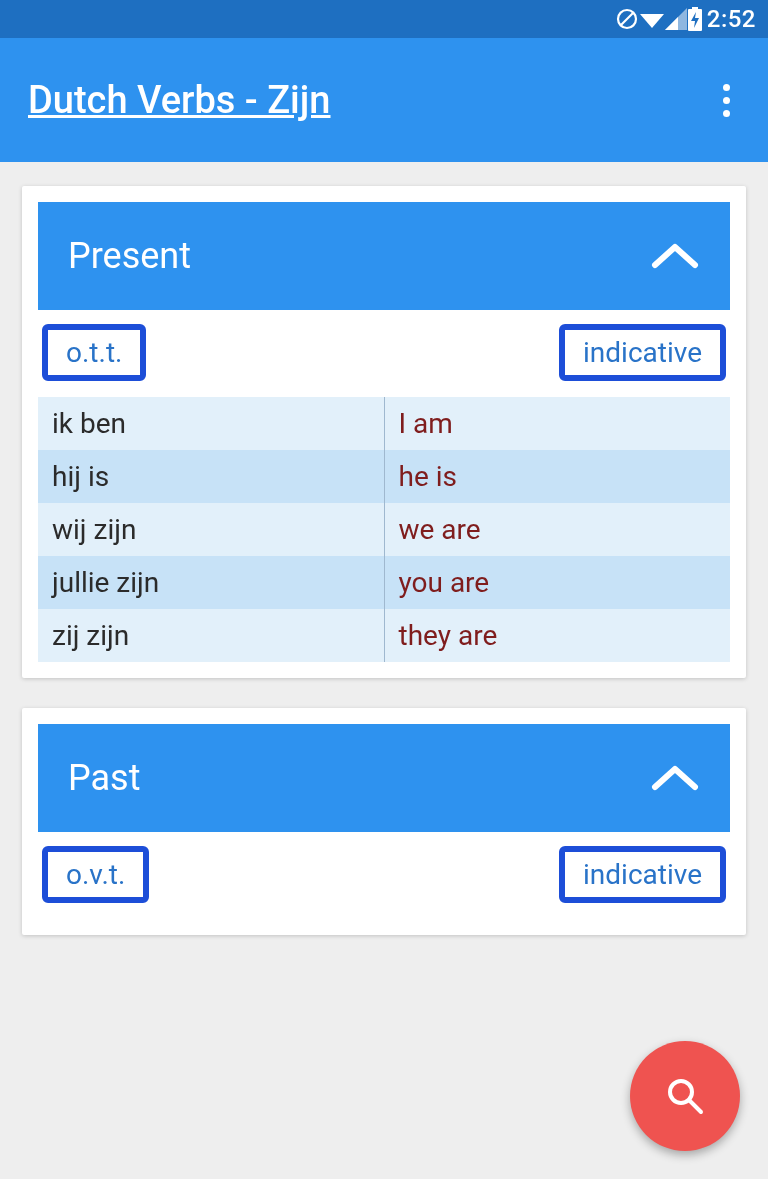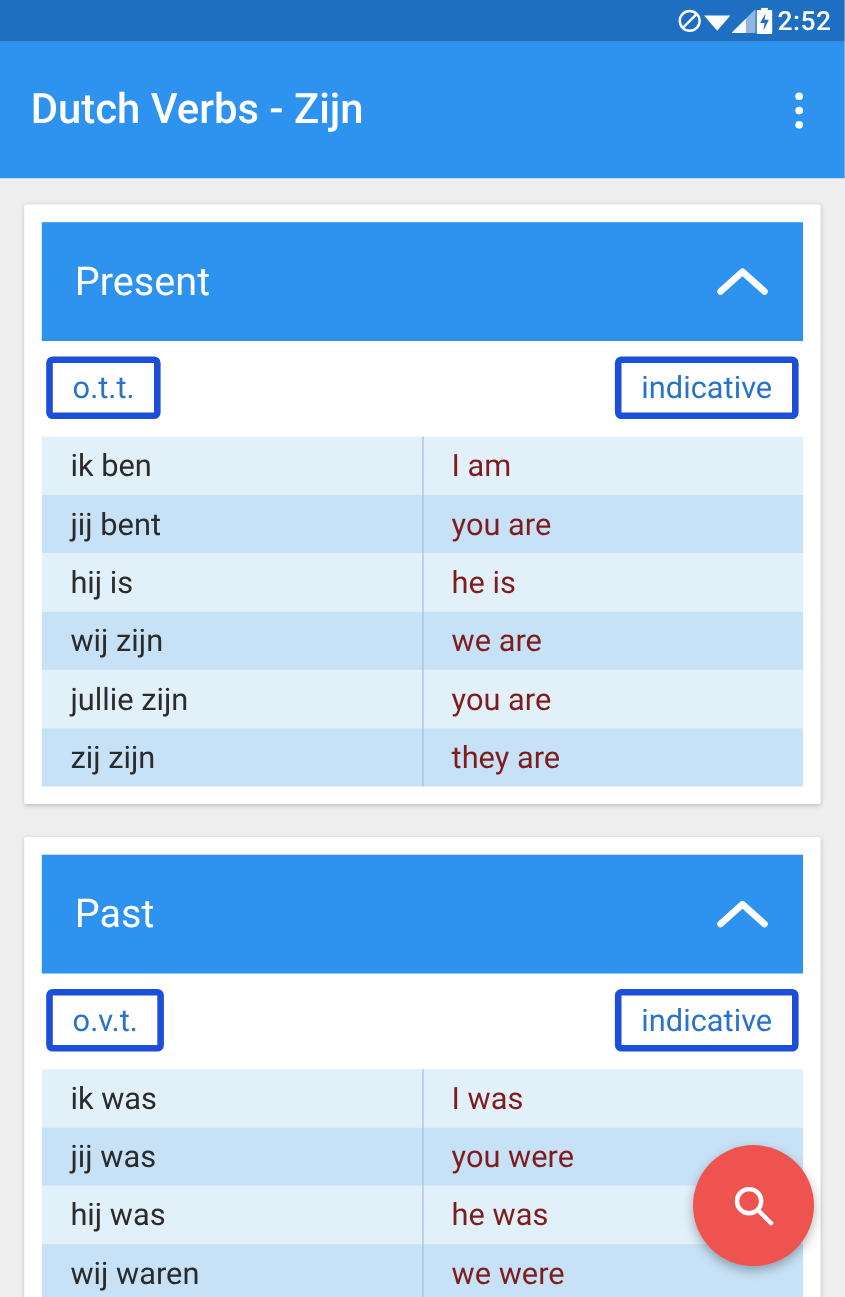--- a/index.html
+++ b/index.html
@@ -26,21 +26,21 @@
   .status-time { font-weight: 500; letter-spacing: 0.5px; margin-left: 4px; }
   .app-bar {
     height: 124px;
     background: #2e92ef;
     display: flex;
     align-items: center;
     justify-content: space-between;
     padding: 0 28px;
     color: #fff;
   }
-  .app-title { font-size: 38px; font-weight: 500; }
+  .app-title { font-size: 38px; font-weight: 500; text-decoration: underline; }
   .more-dots { display:flex; flex-direction:column; gap:6px; padding:10px; cursor:pointer; }
   .more-dots span { width:7px; height:7px; border-radius:50%; background:#fff; }
   .content { padding: 24px 22px; display:flex; flex-direction:column; gap:30px; }
   .card {
     background:#fff;
     border-radius:2px;
     box-shadow: 0 1px 4px rgba(0,0,0,0.18);
     padding: 16px;
   }
   .card-header {
@@ -67,21 +67,21 @@
     padding: 6px 18px;
     font-size:28px;
     color:#2973c8;
     background:#fff;
     cursor:pointer;
   }
   .conj-table { width:100%; border-collapse:collapse; }
   .conj-table tr:nth-child(odd){ background:#e2f0fa; }
   .conj-table tr:nth-child(even){ background:#c7e2f7; }
   .conj-table td {
-    padding: 10px 26px;
+    padding: 10px 14px;
     font-size:28px;
     width:50%;
     vertical-align:middle;
   }
   .conj-table td.dutch { color:#2b2b2b; border-right:1px solid #9fb8cf; }
   .conj-table td.english { color:#7f1d1d; }
   .fab {
     position:absolute;
     right:28px;
     bottom:28px;
@@ -152,24 +152,20 @@
       <span class="tag">o.t.t.</span>
       <span class="tag">indicative</span>
     </div>
     <table class="conj-table">
       <tbody>
           <tr>
             <td class="dutch">ik ben</td>
             <td class="english">I am</td>
           </tr>
       <tr>
-            <td class="dutch">jij bent</td>
-            <td class="english">you are</td>
-          </tr>
-      <tr>
             <td class="dutch">hij is</td>
             <td class="english">he is</td>
           </tr>
       <tr>
             <td class="dutch">wij zijn</td>
             <td class="english">we are</td>
           </tr>
       <tr>
             <td class="dutch">jullie zijn</td>
             <td class="english">you are</td>
@@ -188,40 +184,20 @@
       <span class="chevron">
         <svg width="50" height="30" viewBox="0 0 50 30">
             <polyline points="5,24 25,6 45,24" fill="none" stroke="#fff" stroke-width="6" stroke-linecap="round" stroke-linejoin="round"></polyline>
           </svg>
       </span>
     </div>
     <div class="tag-row">
       <span class="tag">o.v.t.</span>
       <span class="tag">indicative</span>
     </div>
-    <table class="conj-table">
-      <tbody>
-          <tr>
-            <td class="dutch">ik was</td>
-            <td class="english">I was</td>
-          </tr>
-      <tr>
-            <td class="dutch">jij was</td>
-            <td class="english">you were</td>
-          </tr>
-      <tr>
-            <td class="dutch">hij was</td>
-            <td class="english">he was</td>
-          </tr>
-      <tr>
-            <td class="dutch">wij waren</td>
-            <td class="english">we were</td>
-          </tr>
-    </tbody>
-      </table>
   </div>
 
 </div>
 
 <div class="fab">
   <span>
     <svg width="44" height="44" viewBox="0 0 44 44">
         <circle cx="18" cy="18" r="11" fill="none" stroke="#fff" stroke-width="4"></circle>
         <line x1="26" y1="26" x2="38" y2="38" stroke="#fff" stroke-width="4" stroke-linecap="round"></line>
       </svg>

